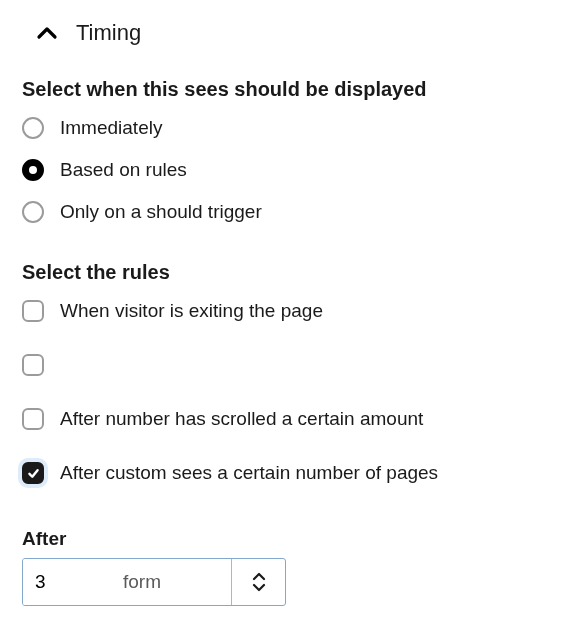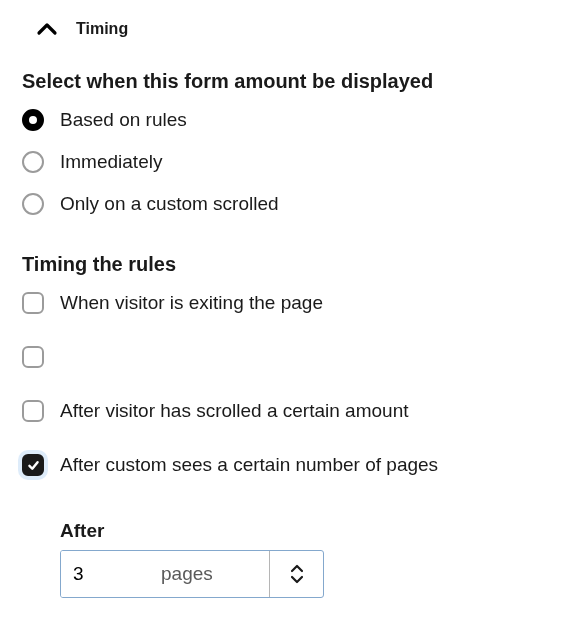--- a/index.html
+++ b/index.html
@@ -30,22 +30,22 @@
       justify-content: center;
     }
     .chevron-icon svg {
       stroke: #000;
       stroke-width: 3.2;
       fill: none;
       stroke-linecap: round;
       stroke-linejoin: round;
     }
     .section-title {
-      font-size: 16px;
-      font-weight: 700;
+      font-size: 22px;
+      font-weight: 400;
     }
     .subsection-label {
       font-size: 20px;
       font-weight: 600;
       margin-bottom: 16px;
       margin-top: 10px;
     }
     .radio-group {
       display: flex;
       flex-direction: column;
@@ -102,21 +102,20 @@
       box-shadow: 0 0 0 4px rgba(160, 200, 240, 0.35);
     }
     .checkbox-box.checked svg {
       stroke: #fff;
       stroke-width: 3;
       fill: none;
       stroke-linecap: round;
       stroke-linejoin: round;
     }
     .nested-input {
-      margin-left: 38px;
       margin-top: 12px;
     }
     .nested-label {
       font-size: 19px;
       font-weight: 600;
       margin-bottom: 8px;
     }
     .number-control {
       display: flex;
       align-items: stretch;
@@ -167,65 +166,65 @@
 
 <div class="section-header">
   <span class="chevron-icon">
     <svg viewBox="0 0 22 14" width="22" height="14">
         <polyline points="3,11 11,3 19,11"></polyline>
       </svg>
   </span>
   <span class="section-title">Timing</span>
 </div>
 
-<div class="subsection-label">Select when this form amount be displayed</div>
+<div class="subsection-label">Select when this sees should be displayed</div>
 
 <div class="radio-group">
+  <div class="radio-row">
+    <span class="radio-circle"></span>
+    <span class="radio-label">Immediately</span>
+  </div>
   <div class="radio-row">
     <span class="radio-circle selected"></span>
     <span class="radio-label">Based on rules</span>
   </div>
   <div class="radio-row">
     <span class="radio-circle"></span>
-    <span class="radio-label">Immediately</span>
-  </div>
-  <div class="radio-row">
-    <span class="radio-circle"></span>
-    <span class="radio-label">Only on a custom scrolled</span>
+    <span class="radio-label">Only on a should trigger</span>
   </div>
 </div>
 
-<div class="subsection-label">Timing the rules</div>
+<div class="subsection-label">Select the rules</div>
 
 <div class="checkbox-group">
   <div class="checkbox-row">
     <span class="checkbox-box"></span>
     <span class="checkbox-label">When visitor is exiting the page</span>
   </div>
   <div class="checkbox-row">
     <span class="checkbox-box"></span>
   </div>
   <div class="checkbox-row">
     <span class="checkbox-box"></span>
-    <span class="checkbox-label">After visitor has scrolled a certain amount</span>
+    <span class="checkbox-label">After number has scrolled a certain amount</span>
   </div>
   <div class="checkbox-row">
     <span class="checkbox-box checked">
       <svg viewBox="0 0 16 16" width="13" height="13">
           <polyline points="3,8.5 6.5,12 13,4"></polyline>
         </svg>
     </span>
     <span class="checkbox-label">After custom sees a certain number of pages</span>
   </div>
 
   <div class="nested-input">
     <div class="nested-label">After</div>
     <div class="number-control">
       <input class="number-input" type="text" value="3" style="">
-      <span class="unit-label">pages</span>
+      <span class="unit-label">form</span>
       <div class="stepper">
         <svg viewBox="0 0 14 9">
             <polyline points="2,7 7,2 12,7"></polyline>
           </svg>
         <svg viewBox="0 0 14 9">
             <polyline points="2,2 7,7 12,2"></polyline>
           </svg>
       </div>
     </div>
   </div>

